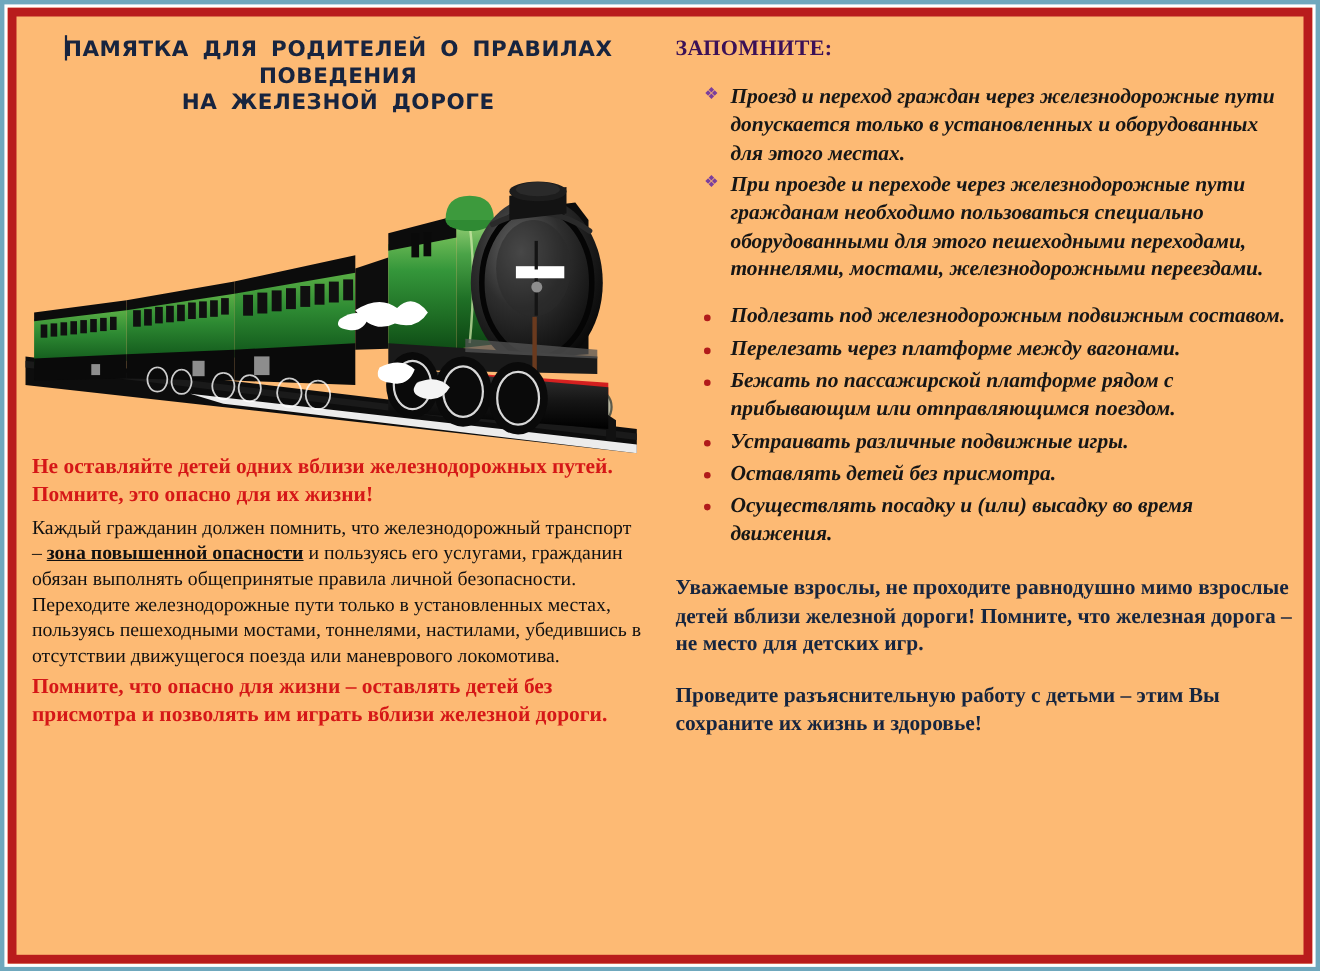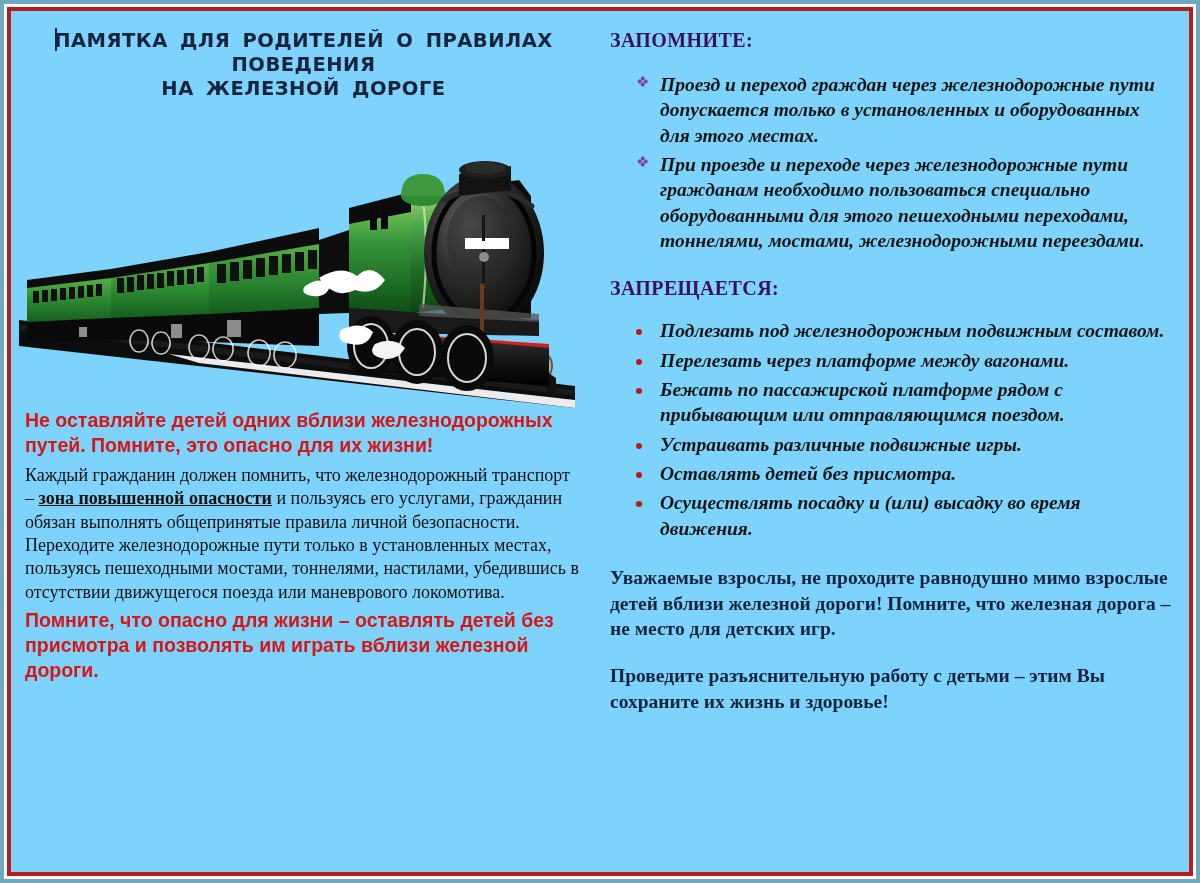--- a/index.html
+++ b/index.html
@@ -15,22 +15,22 @@
     width:1200px;height:883px;
     box-sizing:border-box;
     background:#ffffff;
     border:4px solid #6fa8bd;
     padding:3px;
   }
   .poster-inner{
     position:relative;
     width:100%;height:100%;
     box-sizing:border-box;
-    border:4px solid #b91c1c;
-    background:#7dd3fc;
+    border:8px solid #b91c1c;
+    background:#fdba74;
     overflow:hidden;
   }
 
   
   .col-left{
     position:absolute; left:0; top:0; width:585px; height:869px;
     box-sizing:border-box; padding:12px 14px 0 14px;
   }
   .col-right{
     position:absolute; left:585px; top:0; width:601px; height:762px;
@@ -76,21 +76,21 @@
     font-size:25px;
     font-family:"Liberation Serif", serif;
     margin:28px 0 18px 0;
     letter-spacing:0.3px;
   }
   .red-block{
     color:#d51717;
     font-weight:bold;
     font-size:19.5px;
     line-height:1.29;
-    font-family:Liberation Sans, sans-serif;
+    font-family:Liberation Serif, serif;
     margin:0 0 6px 0;
   }
   .body-para{
     color:#111111;
     font-size:18px;
     line-height:1.30;
     font-family:"Liberation Serif", serif;
     margin:0 0 2px 0;
   }
   .body-para .emph{
@@ -351,21 +351,20 @@
 
   <div class="col-right">
 
     <div class="sec-head">ЗАПОМНИТЕ:</div>
 
     <ul class="bul diamond">
       <li>Проезд и переход граждан через железнодорожные пути допускается только в установленных  и оборудованных для этого местах.</li>
       <li>При проезде и переходе через железнодорожные пути гражданам необходимо пользоваться специально оборудованными для этого пешеходными переходами, тоннелями, мостами, железнодорожными переездами.</li>
     </ul>
 
-    <div class="sec-head second">ЗАПРЕЩАЕТСЯ:</div>
 
     <ul class="bul dot">
       <li>Подлезать под железнодорожным  подвижным составом.</li>
       <li>Перелезать через платформе  между вагонами.</li>
       <li>Бежать по пассажирской платформе рядом с прибывающим или отправляющимся поездом.</li>
       <li>Устраивать различные подвижные игры.</li>
       <li>Оставлять детей без присмотра.</li>
       <li>Осуществлять  посадку и (или) высадку во время движения.</li>
     </ul>
 

